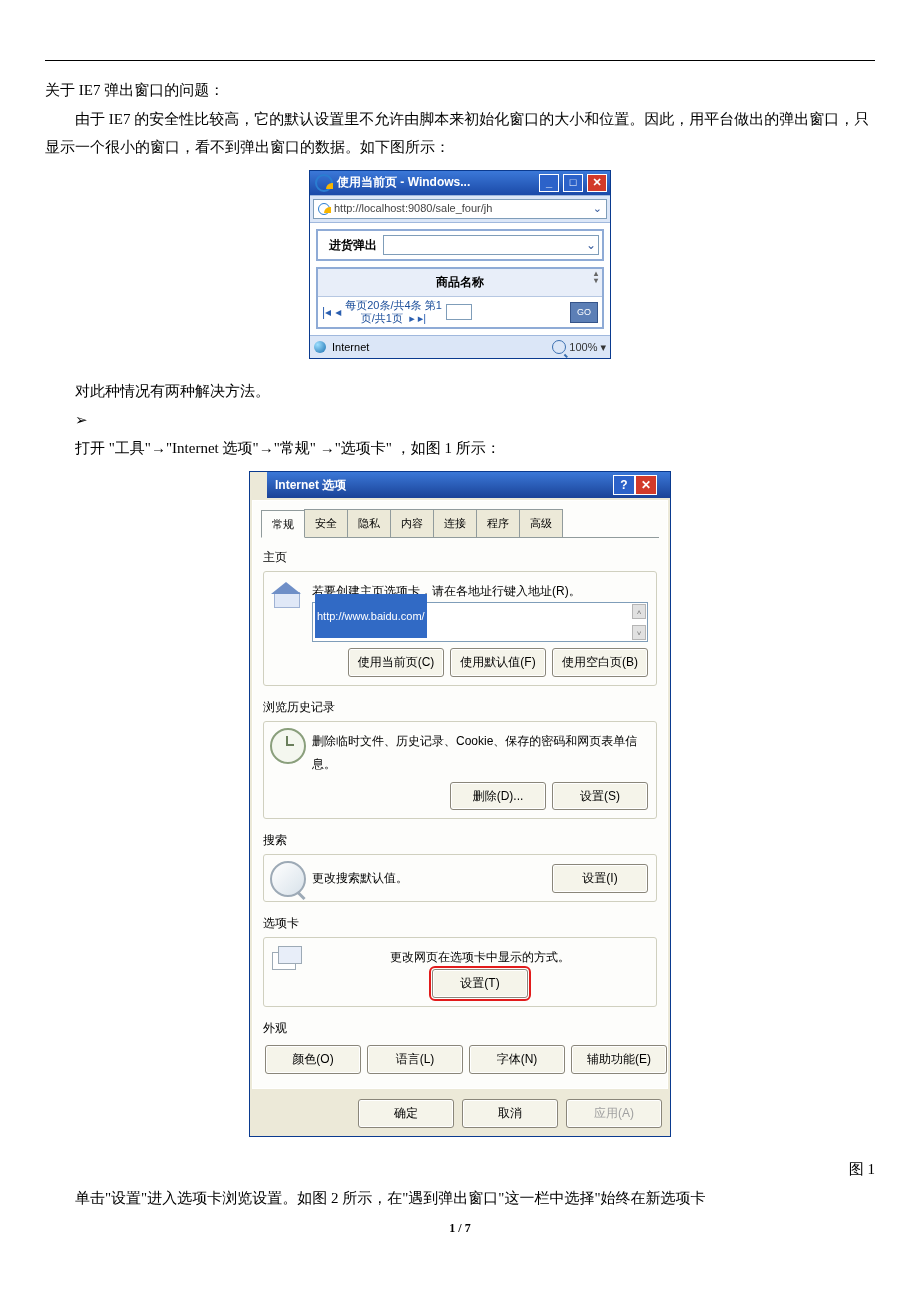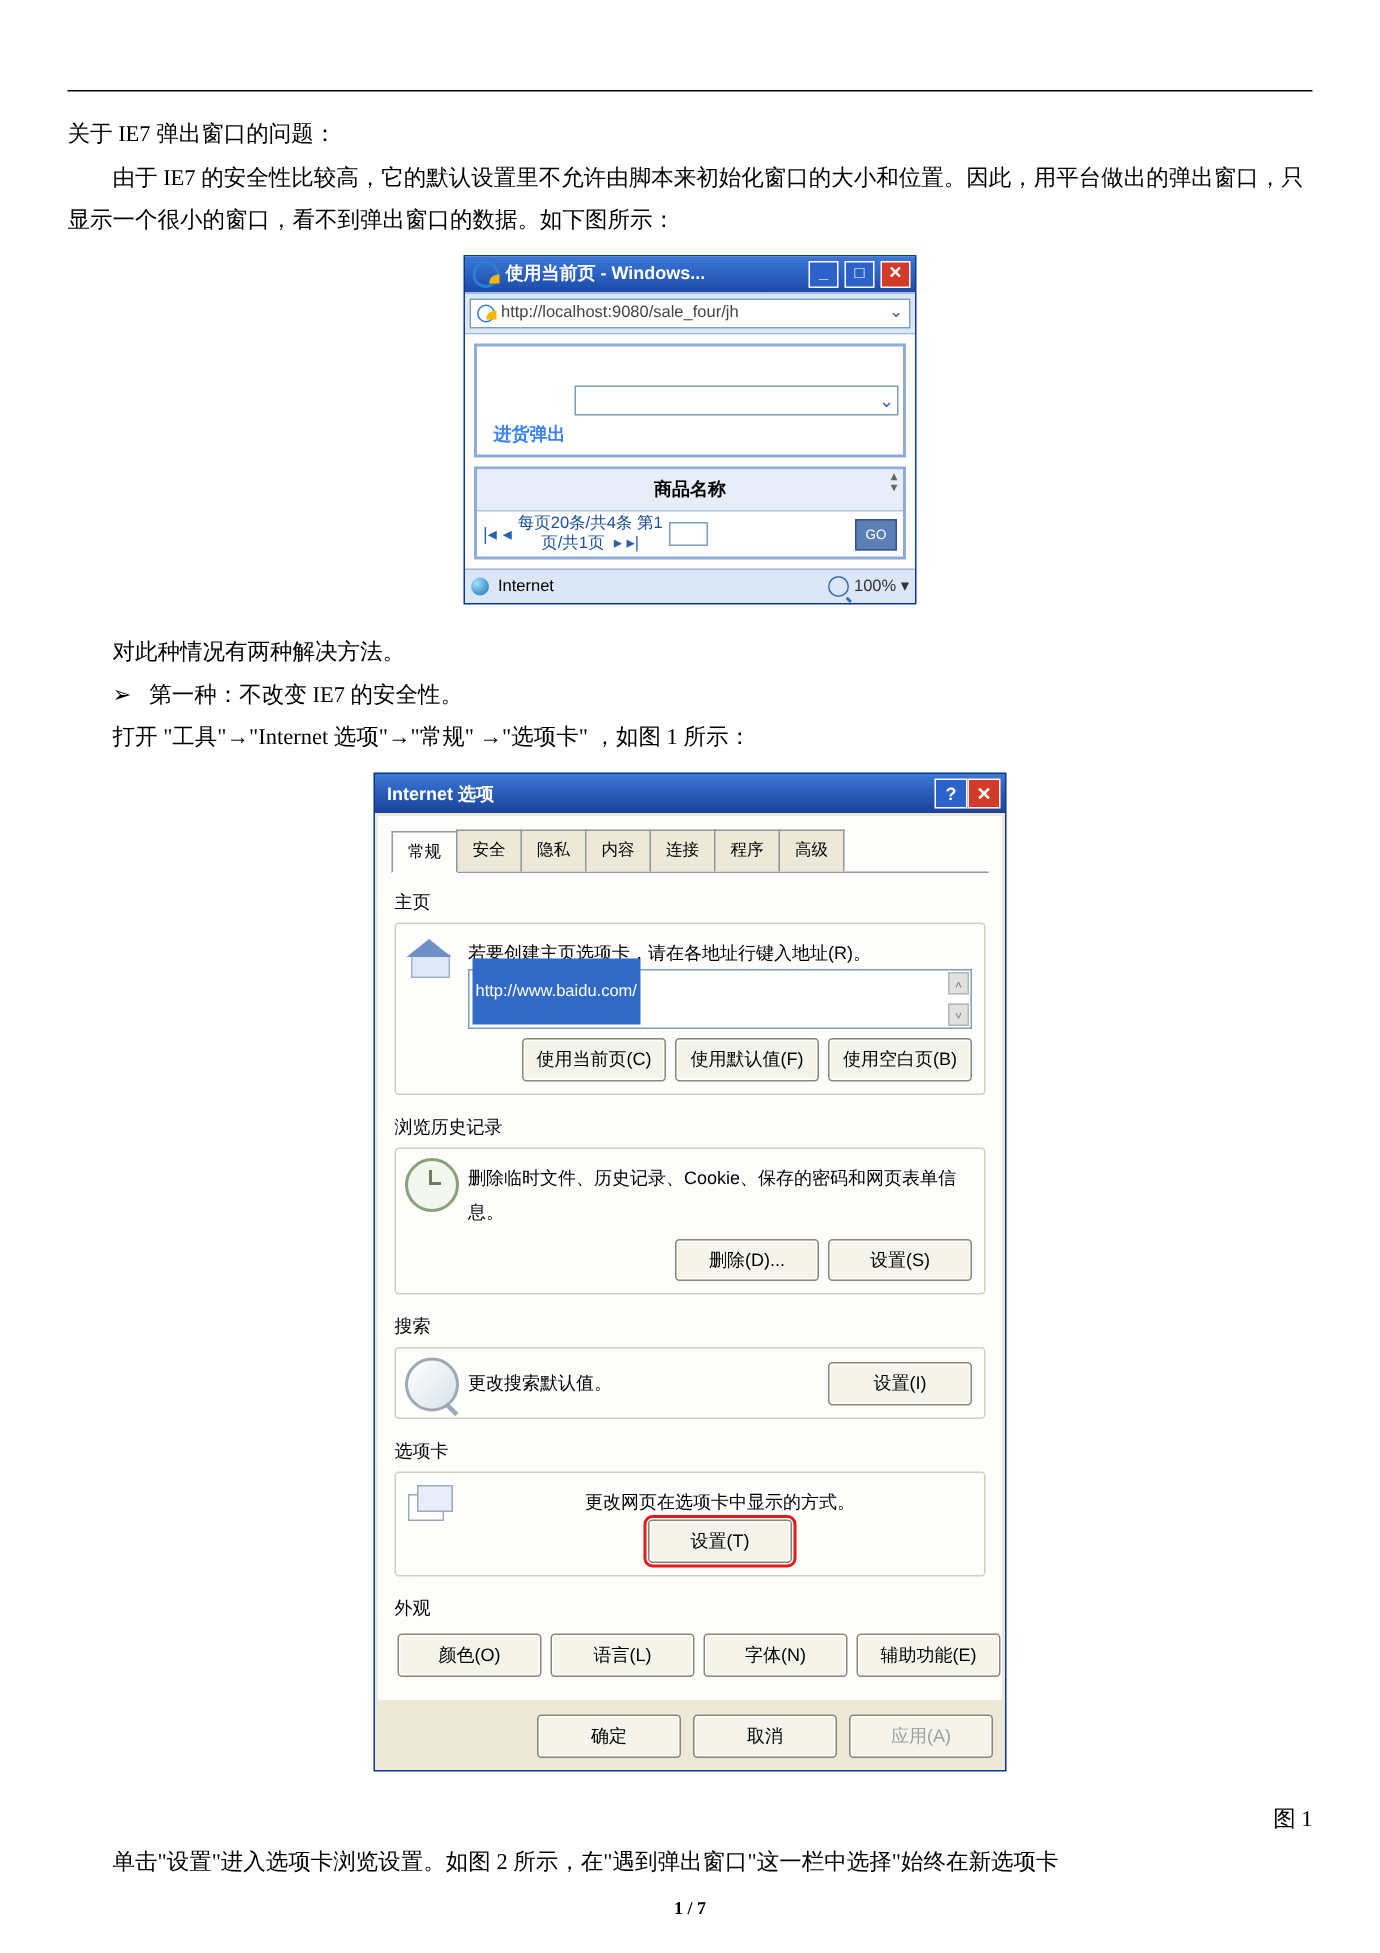--- a/index.html
+++ b/index.html
@@ -38,41 +38,41 @@
   .ie-title .spacer{flex:1}
   .winbtn{width:18px;height:16px;border:1px solid #fff;display:flex;align-items:center;justify-content:center;font-size:11px;color:#fff;}
   .winbtn.min{background:#2c62c9;}
   .winbtn.max{background:#2c62c9;}
   .winbtn.close{background:#d23a2a;}
   .ie-addr{background:#dbe6f7;padding:3px;display:flex;align-items:center;border-bottom:1px solid #a0b8dd;border-top:1px solid #a0b8dd;}
   .addr-field{flex:1;background:#fff;border:1px solid #7f9db9;height:18px;display:flex;align-items:center;padding:0 4px;font-size:11px;color:#444;font-family:Verdana,sans-serif;gap:4px;}
   .addr-field .dd{margin-left:auto;color:#365a9d;}
   .ie-body{padding:6px;background:#fff;}
   .poprow{border:2px solid #8fabd6;padding:3px;display:flex;align-items:center;gap:6px;margin-bottom:6px;}
-  .poprow .lbl{color:#3b82f6;font-weight:bold;padding-left:8px;margin-top:44px;}
+  .poprow .lbl{color:#000000;font-weight:bold;padding-left:8px;}
   .combo{flex:1;border:1px solid #7f9db9;height:18px;display:flex;align-items:center;justify-content:flex-end;padding:0 2px;color:#365a9d;}
   .poptbl{border:2px solid #8fabd6;}
   .poptbl .hdr{background:#e8eef9;text-align:center;font-weight:bold;padding:2px;border-bottom:1px solid #b6c7e2;position:relative;}
   .poptbl .hdr .updn{position:absolute;right:4px;top:1px;font-size:8px;color:#666;display:flex;flex-direction:column;line-height:7px;}
   .poptbl .pager{display:flex;align-items:center;gap:4px;padding:2px 4px;color:#1a4d9a;}
   .poptbl .pager .nav{color:#2b5fb0;}
   .poptbl .pager .txt{font-size:11px;text-align:center;line-height:1.2;}
   .gobtn{margin-left:auto;background:#5c7fb6;color:#fff;border:1px solid #35548a;font-size:9px;padding:1px 6px;}
   .ie-status{height:22px;border-top:1px solid #a0b8dd;background:#dbe6f7;display:flex;align-items:center;padding:0 4px;gap:6px;font-size:11px;}
   .globe{width:12px;height:12px;border-radius:50%;background:radial-gradient(circle at 30% 30%,#9fe0ff,#1a6fb0);}
   .zoom{margin-left:auto;display:flex;align-items:center;gap:3px;color:#333;}
   .mag{width:12px;height:12px;border:1.5px solid #3a6fb0;border-radius:50%;position:relative;}
   .mag:after{content:"";position:absolute;right:-3px;bottom:-3px;width:4px;height:1.5px;background:#3a6fb0;transform:rotate(45deg);}
 
   
   .opt-win{
     width:420px;font-family:Tahoma,"宋体",sans-serif;font-size:12px;
     border:1px solid #0a3a8f;background:#ece9d8;
   }
-  .opt-title{height:26px;background:linear-gradient(#3b78d8,#1a4297);display:flex;align-items:center;padding:0 3px 0 8px;color:#fff;font-weight:bold;}
+  .opt-title{height:26px;background:linear-gradient(#3b78d8,#1a4297);display:flex;align-items:center;padding:0 13px 0 8px;color:#fff;font-weight:bold;margin-left:17px;}
   .opt-title .spacer{flex:1;}
   .helpbtn{width:20px;height:18px;background:#2c62c9;border:1px solid #fff;color:#fff;display:flex;align-items:center;justify-content:center;font-weight:bold;font-size:12px;}
   .closebtn{width:20px;height:18px;background:#d23a2a;border:1px solid #fff;color:#fff;display:flex;align-items:center;justify-content:center;font-weight:bold;}
   .opt-body{padding:8px 8px 4px 8px;background:#fdfdfb;border:1px solid #fff;margin:2px;}
   .tabs{display:flex;border-bottom:1px solid #919b9c;margin-bottom:8px;}
   .tab{padding:3px 10px 2px;border:1px solid #919b9c;border-bottom:none;background:#ece9d8;margin-right:-1px;font-size:11px;}
   .tab.active{background:#fdfdfb;border-bottom:1px solid #fdfdfb;position:relative;top:1px;}
   .group{margin:6px 2px 10px 2px;}
   .group-lbl{font-size:12px;margin-bottom:2px;}
   .group-box{border:1px solid #d0d0bf;border-radius:3px;padding:8px 8px 8px 48px;position:relative;min-height:30px;}
@@ -158,21 +158,20 @@
         <span>100%</span>
         <span>▾</span>
       </div>
     </div>
   </div>
 </div>
 
 <div class="para">对此种情况有两种解决方法。</div>
 <div class="bullet-row">
   <span class="arrow">➢</span>
-  <span>第一种：不改变 IE7 的安全性。</span>
 </div>
 <div class="para">打开 "工具"→"Internet 选项"→"常规" →"选项卡" ，如图 1 所示：</div>
 
 <div class="fig-wrap">
   <div class="opt-win">
     <div class="opt-title">
       <span>Internet 选项</span>
       <span class="spacer"></span>
       <span class="helpbtn">?</span>
       <span class="closebtn">✕</span>

